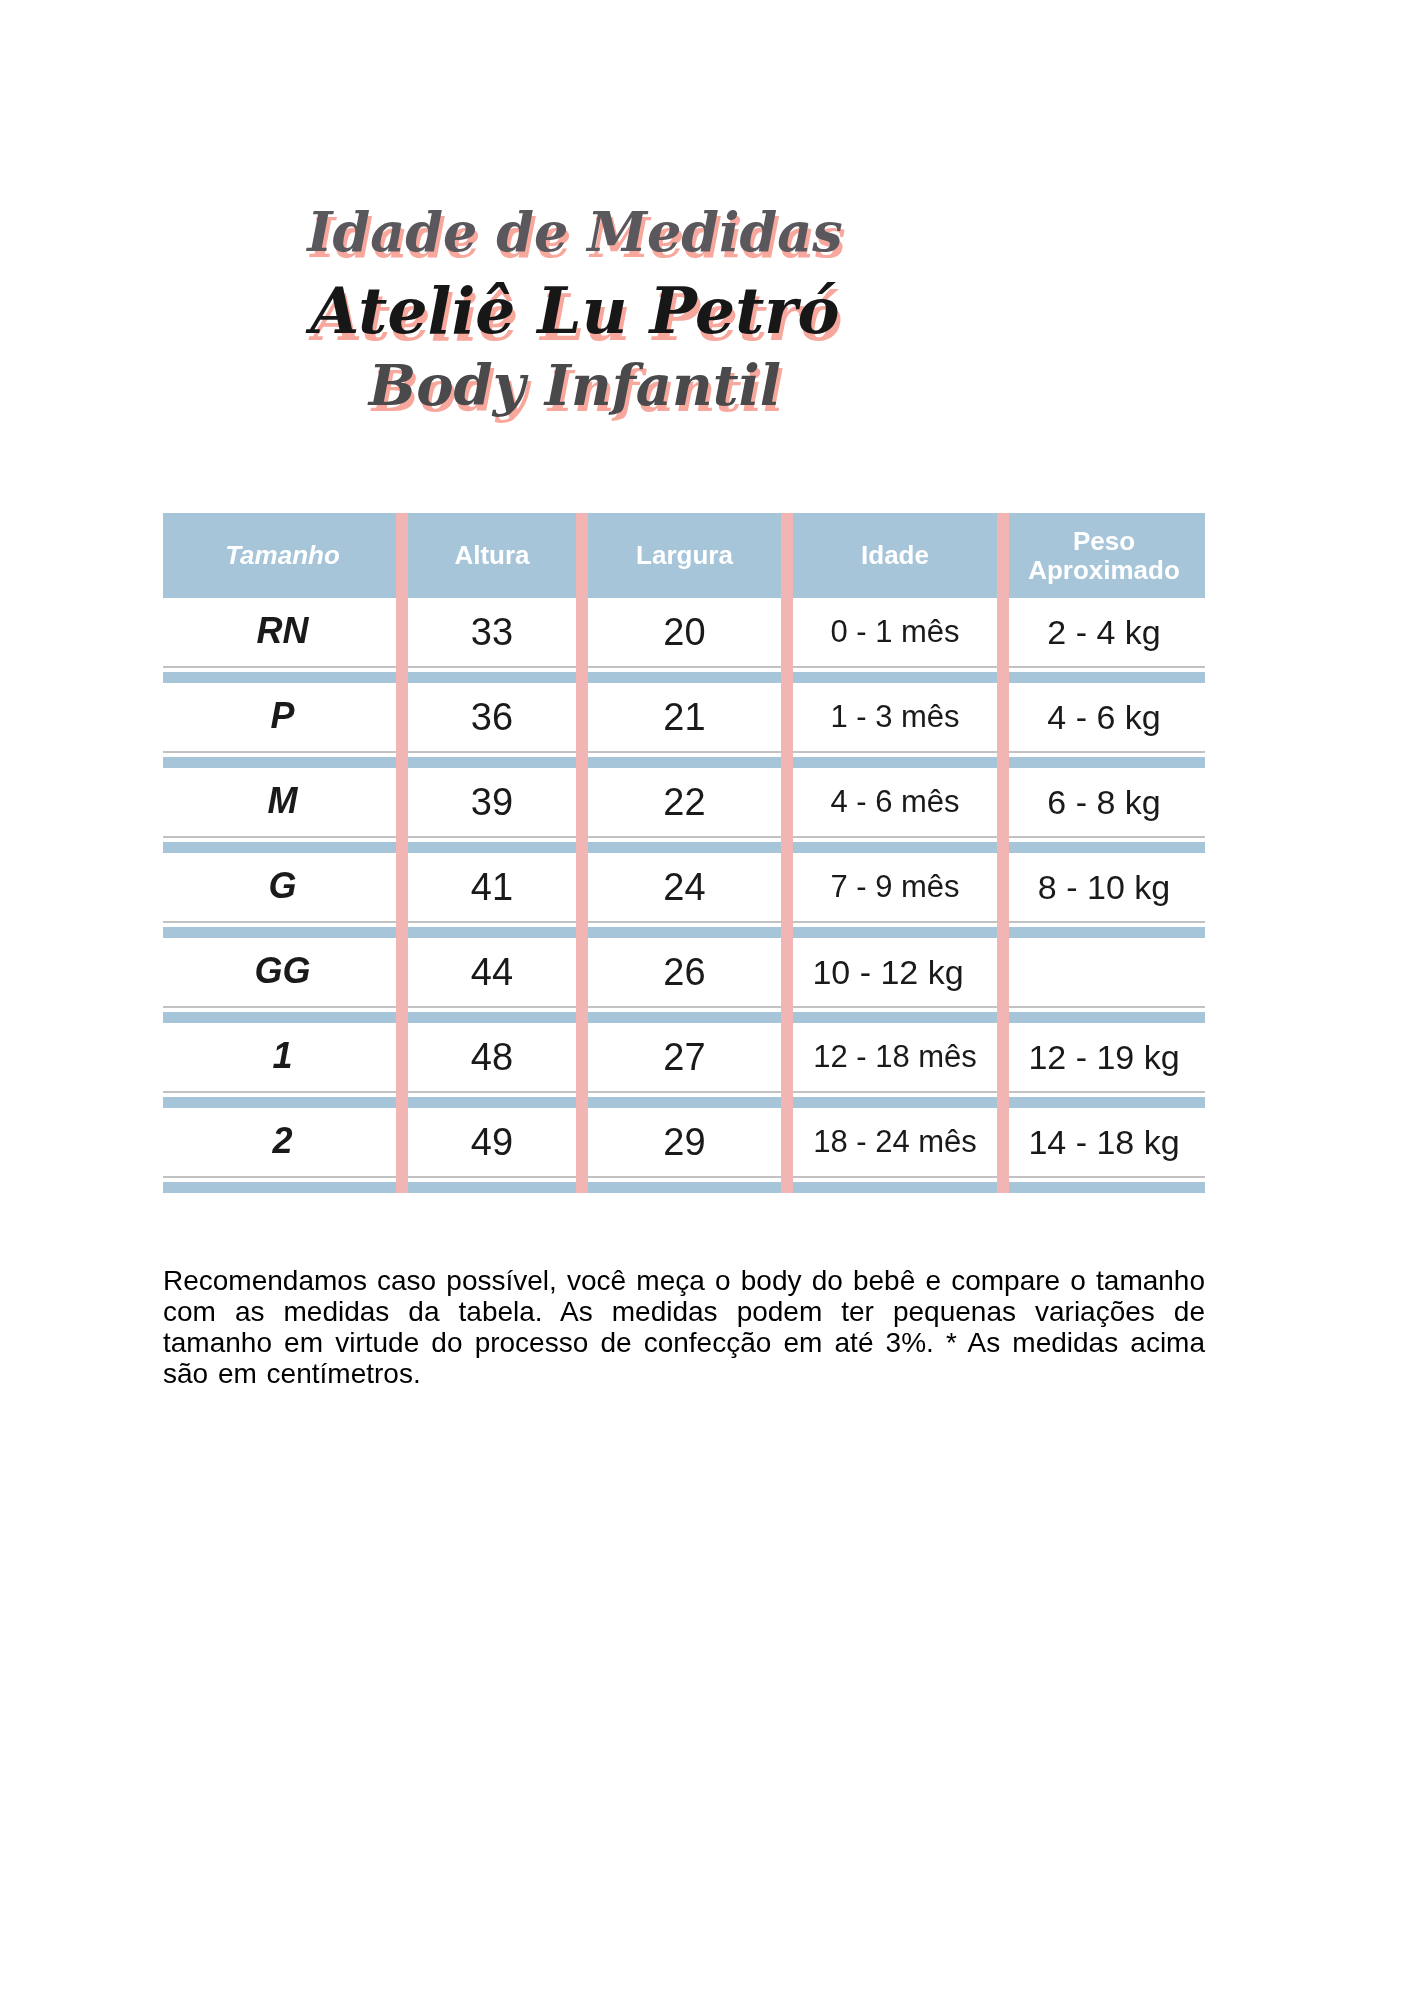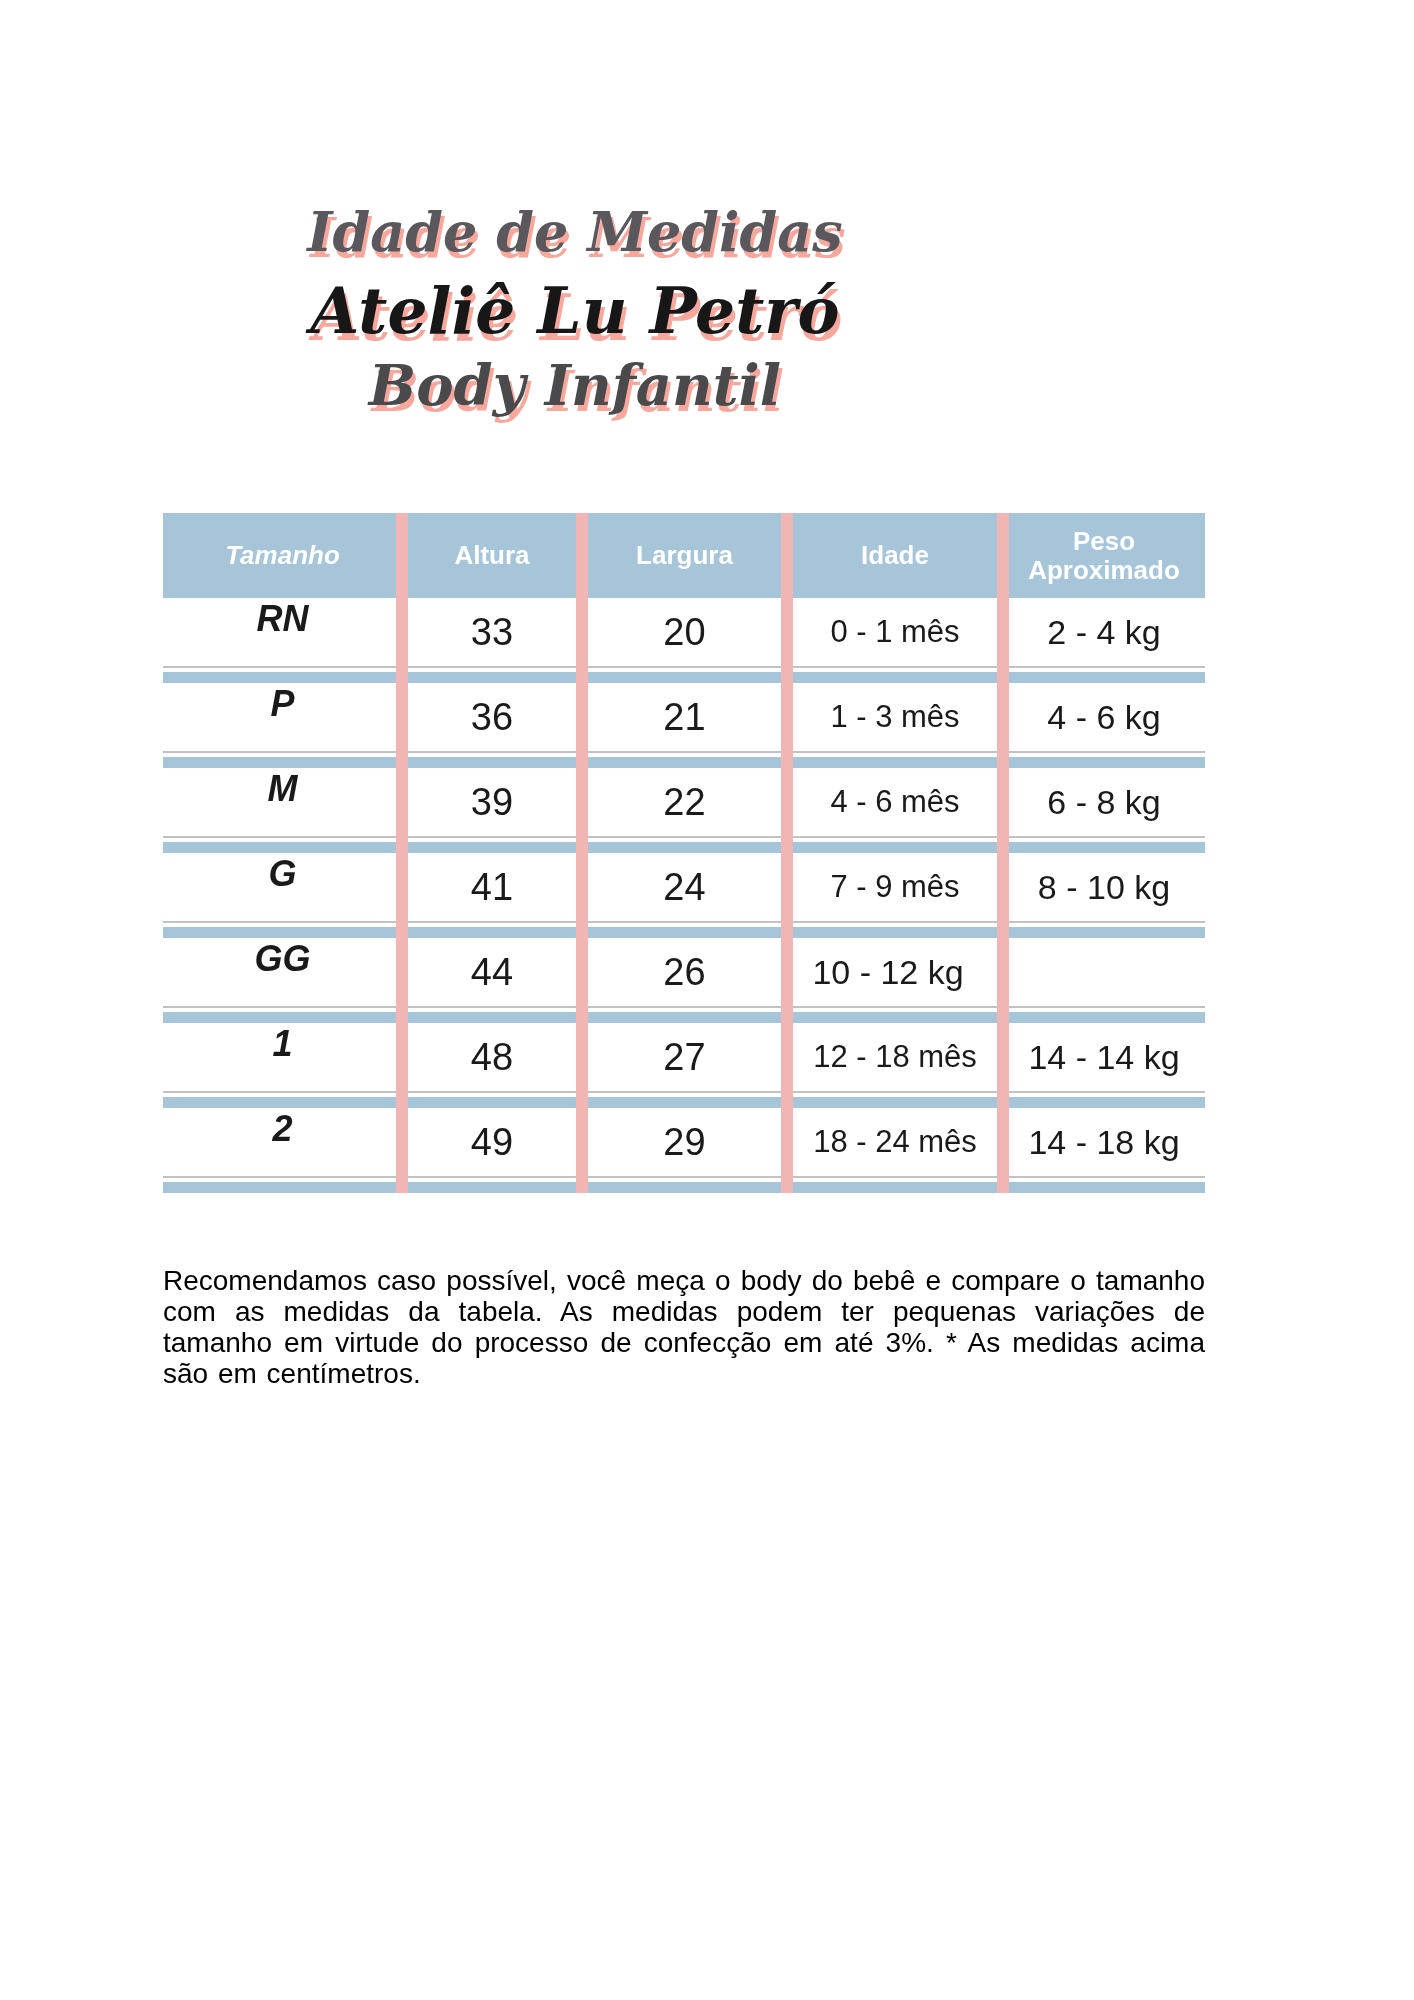--- a/index.html
+++ b/index.html
@@ -29,21 +29,21 @@
 
   
   .size-table{position:absolute;left:163px;top:513px;width:1042px;}
   .thead{display:flex;background:var(--blue);height:85px;}
   .th{display:flex;align-items:center;justify-content:center;
       color:#ffffff;font-weight:bold;font-size:26px;line-height:1.08;text-align:center;}
   .c1{width:239px;font-style:italic;} .c2{width:180px;} .c3{width:205px;} .c4{width:216px;} .c5{width:202px;}
 
   .trow{display:flex;height:68px;background:#ffffff;}
   .td{display:flex;align-items:center;justify-content:center;color:var(--ink);font-size:38px;}
-  .td.size{font-weight:bold;font-size:36px;align-items:flex-start;padding-top:0;}
+  .td.size{font-weight:bold;font-size:36px;align-items:flex-start;padding-top:12px;}
   .td.idade{font-size:31px;}
   .td.peso{font-size:34px;}
 
   .sep .thin{height:2px;background:var(--thin-line);}
   .sep .gap{height:4px;background:#ffffff;}
   .sep .blue{height:11px;background:var(--blue);}
 
   .v-stripe{position:absolute;top:0;bottom:0;width:12px;background:var(--pink);z-index:3;}
   .vs1{left:233px;} .vs2{left:413px;} .vs3{left:618px;} .vs4{left:834px;}
 
@@ -137,21 +137,21 @@
     <div class="thin"></div>
           <div class="gap"></div>
           <div class="blue"></div>
   </div>
 
   <div class="trow">
     <div class="td size c1">1</div>
     <div class="td c2">48</div>
     <div class="td c3">27</div>
     <div class="td idade c4">12 - 18 mês</div>
-    <div class="td peso c5">14 - 14 kg</div>
+    <div class="td peso c5">12 - 19 kg</div>
   </div>
   <div class="sep">
     <div class="thin"></div>
           <div class="gap"></div>
           <div class="blue"></div>
   </div>
 
   <div class="trow">
     <div class="td size c1">2</div>
     <div class="td c2">49</div>

